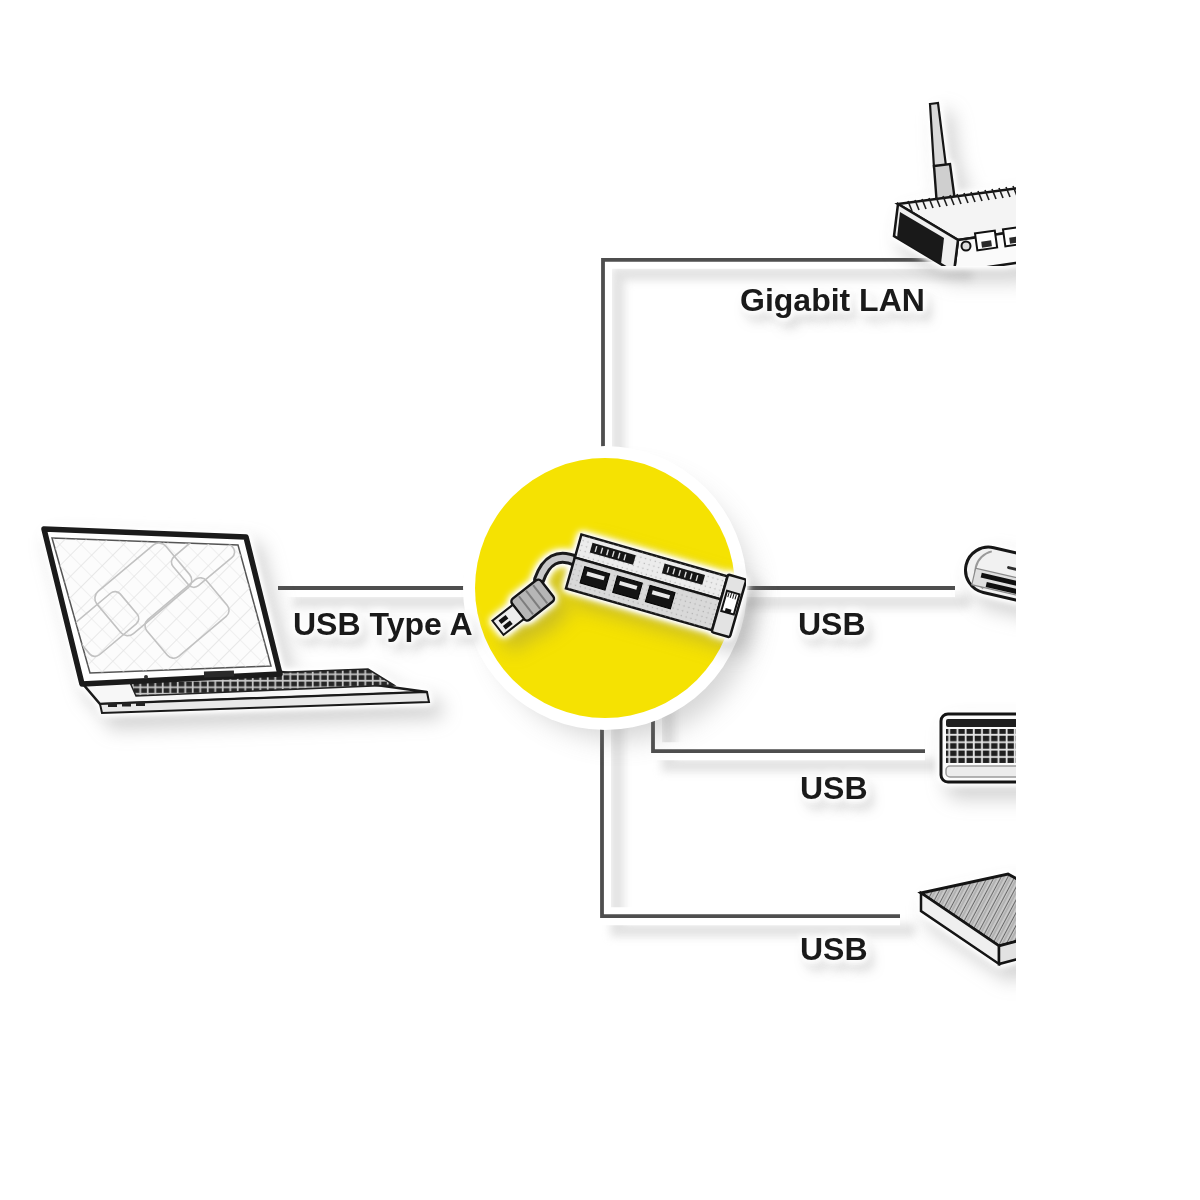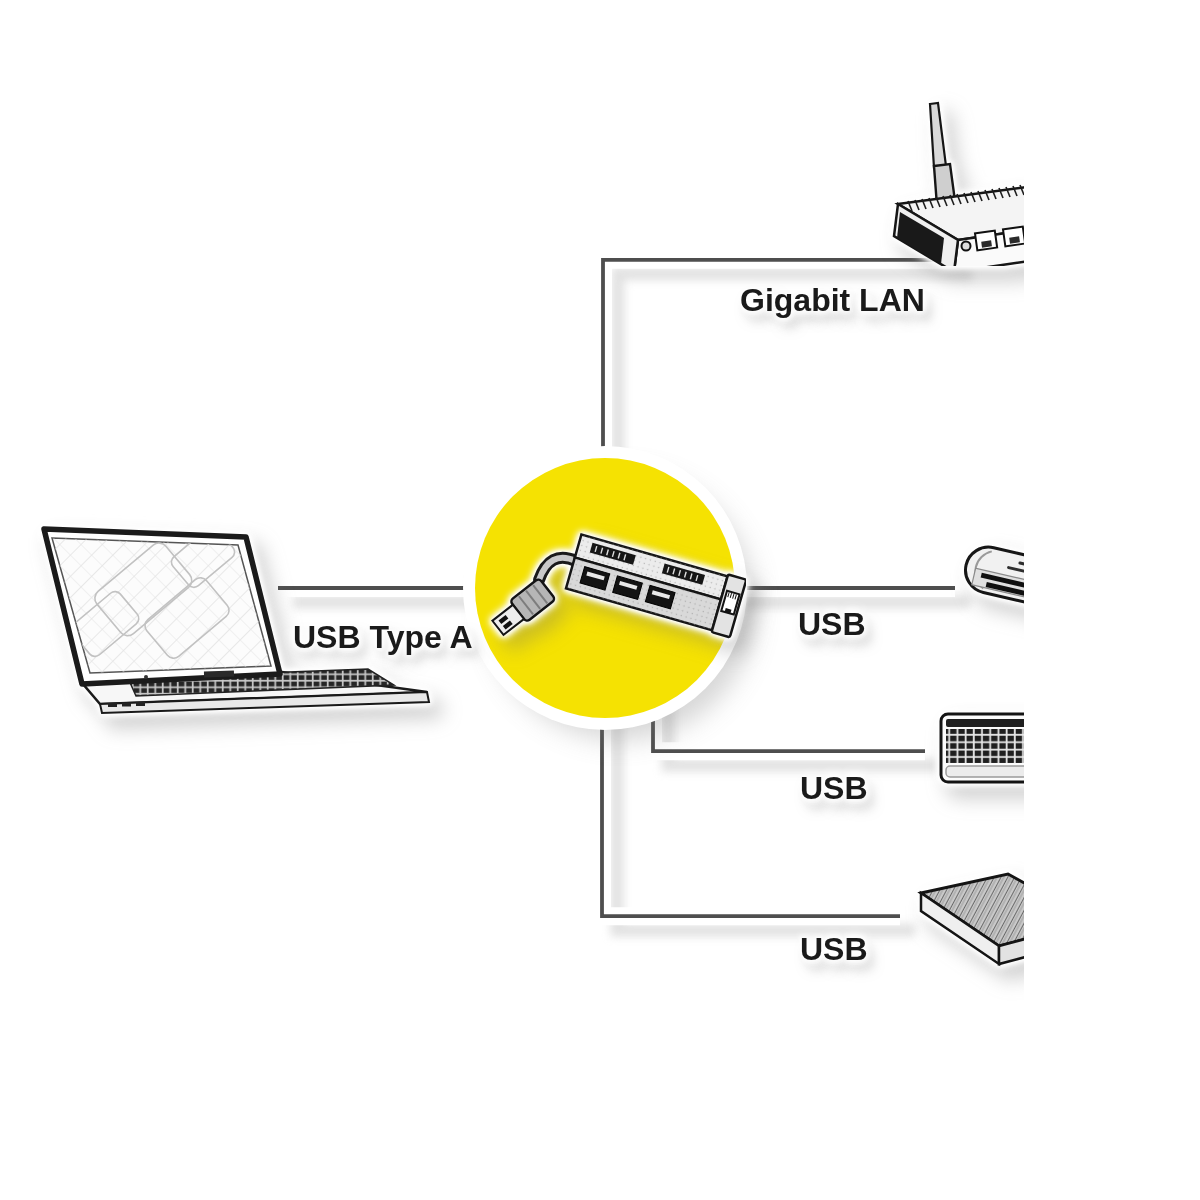--- a/index.html
+++ b/index.html
@@ -1,19 +1,18 @@
 <!DOCTYPE html>
 <html><head>
 <meta charset="utf-8">
 <style>
   html,body{margin:0;padding:0;background:#ffffff;}
   .canvas{
     position:relative;width:1016px;height:1200px;background:#ffffff;overflow:hidden;
     font-family:"Liberation Sans",sans-serif;
-    padding-left:8px;
   }
   .lines-svg{position:absolute;left:0;top:0;}
   .highlight-circle{
     position:absolute;left:475px;top:458px;width:260px;height:260px;border-radius:50%;
     background:#f5e202;
     box-shadow:0 0 0 12px #ffffff, 16px 18px 26px 4px rgba(120,120,120,0.30);
   }
   .device{
     position:absolute;
     filter:drop-shadow(0 0 2px #ffffff) drop-shadow(0 0 3px #ffffff) drop-shadow(0 0 3px #ffffff)
@@ -298,18 +297,18 @@
       </pattern>
     </defs>
     <polygon points="38,25 125,6 210,53 116,78" fill="url(#hdd-hatch)" stroke="#141414" stroke-width="3"></polygon>
     <polygon points="38,25 116,78 116,96 38,43" fill="#efefef" stroke="#141414" stroke-width="2.5"></polygon>
     <polygon points="116,78 210,53 210,71 116,96" fill="#e2e2e2" stroke="#141414" stroke-width="2.5"></polygon>
     <rect x="191" y="61" width="12" height="8" rx="1.5" fill="#1a1a1a"></rect>
     <rect x="194" y="63.5" width="5" height="3" fill="#ffffff"></rect>
   </svg>
 
   <div class="label" style="left:740px;top:281px;">Gigabit LAN</div>
-  <div class="label" style="left:293px;top:618px;">USB Type A</div>
+  <div class="label" style="left:293px;top:605px;">USB Type A</div>
   <div class="label" style="left:798px;top:605px;">USB</div>
   <div class="label" style="left:800px;top:769px;">USB</div>
   <div class="label" style="left:800px;top:930px;">USB</div>
 
 </div>
 
 </body></html>

